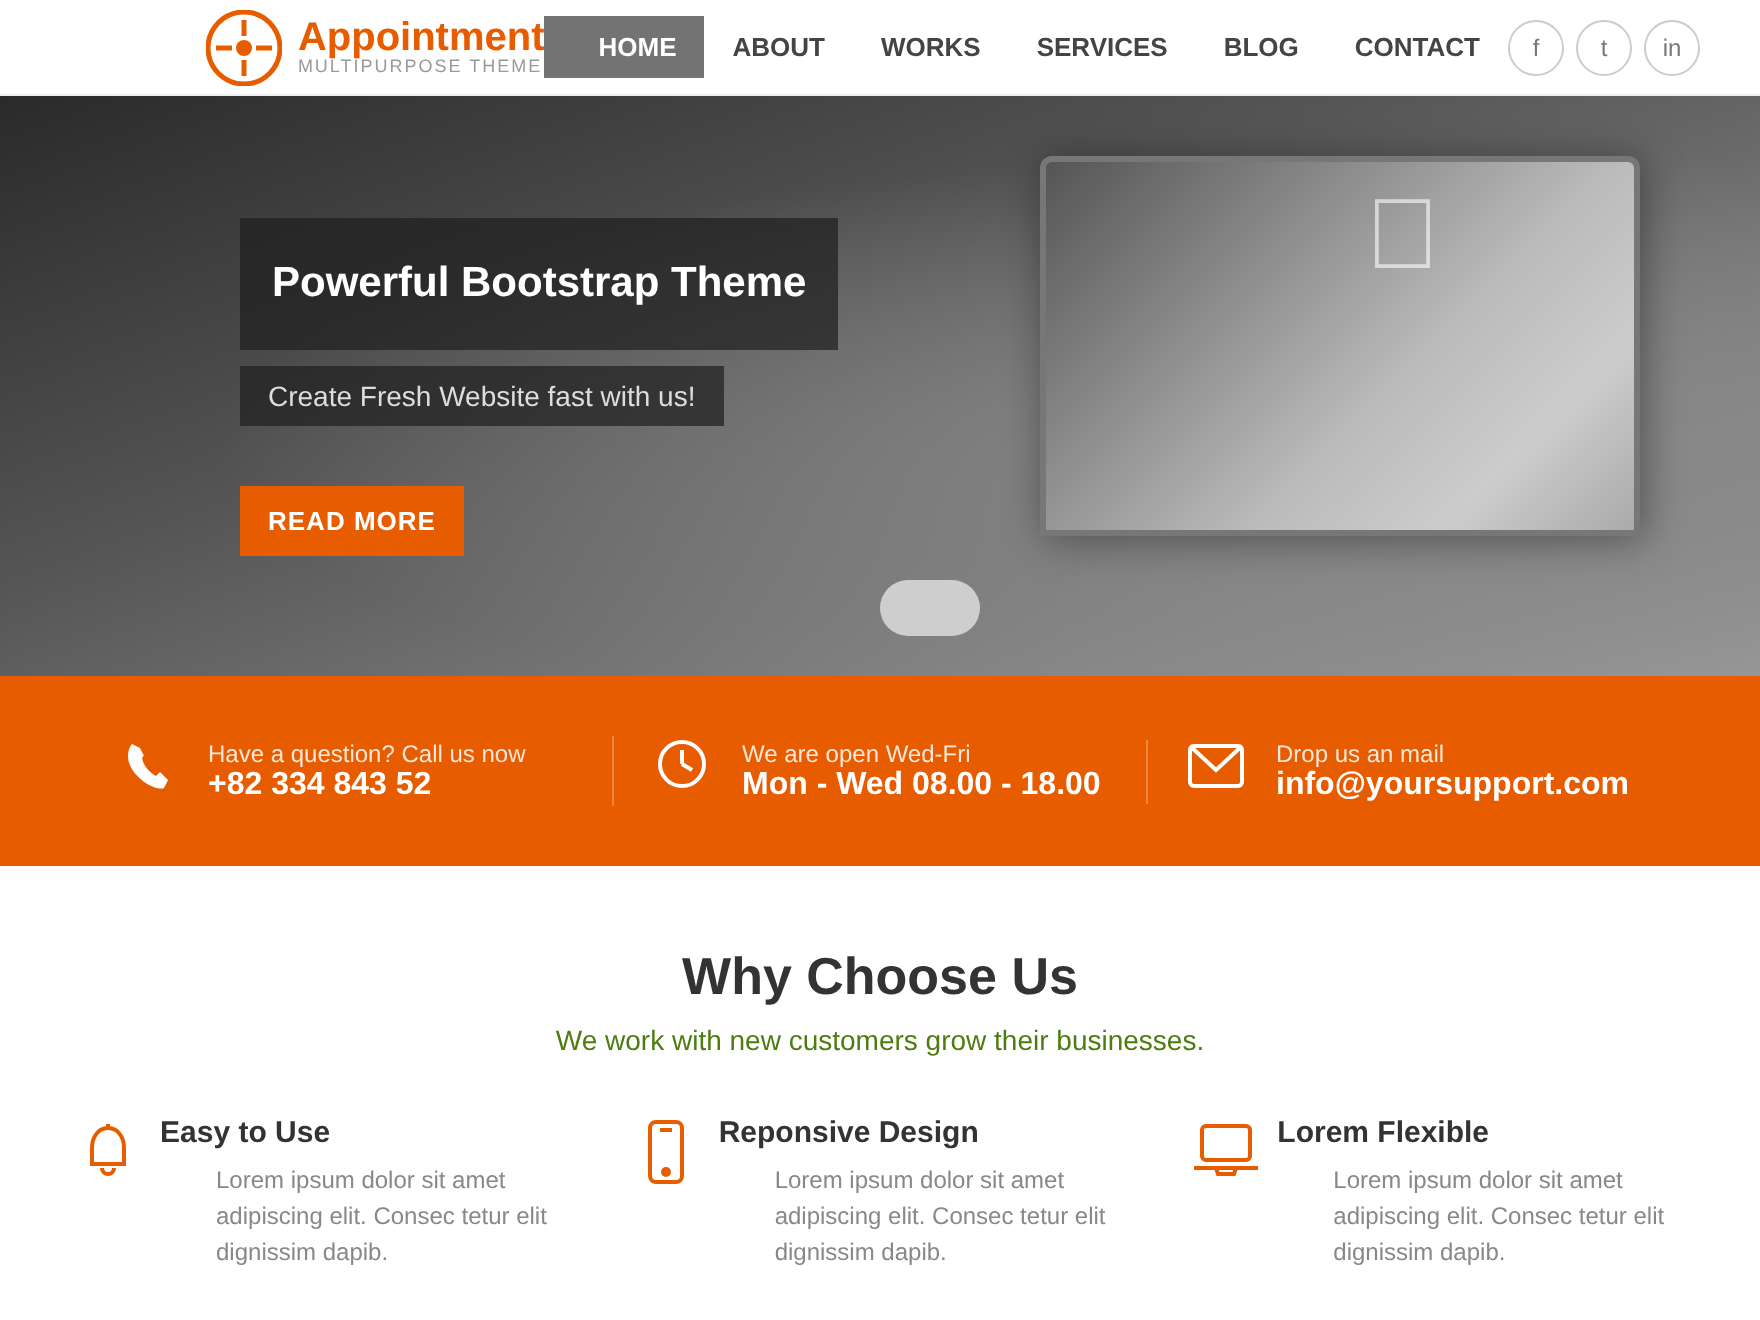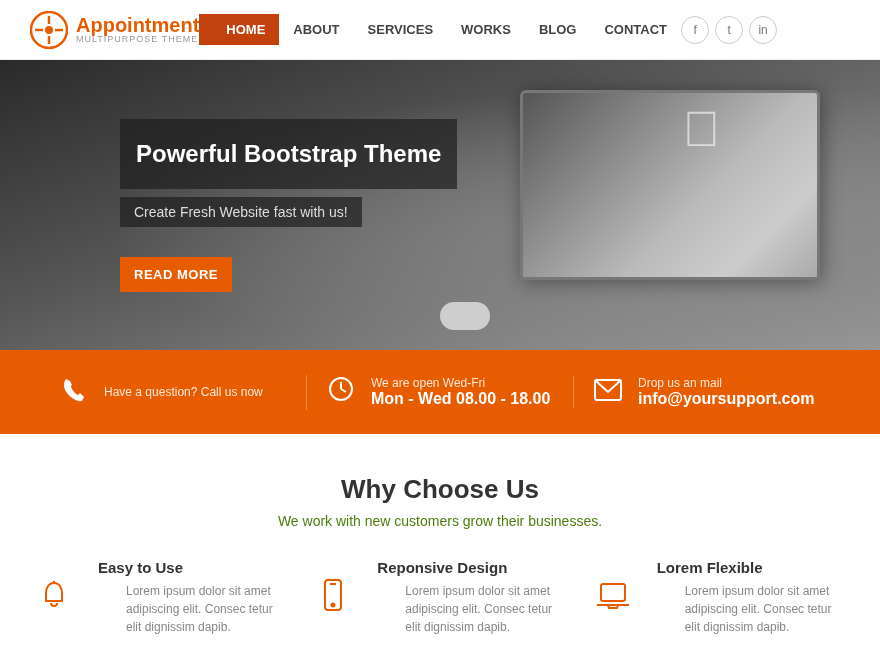--- a/index.html
+++ b/index.html
@@ -2,25 +2,25 @@
 <html><head>
   <meta charset="utf-8">
   <style>
     * { margin: 0; padding: 0; box-sizing: border-box; }
     body { font-family: Arial, sans-serif; width: 880px; background: #fff; }
 
     
     .header {
       display: flex;
       align-items: center;
-      justify-content: flex-start;
+      justify-content: flex-end;
       padding: 10px 30px;
       background: #fff;
       border-bottom: 1px solid #eee;
-      height: 60px;
+      height: 48px;
     }
     .logo-wrap {
       display: flex;
       align-items: center;
       gap: 8px;
     }
     .logo-icon {
       width: 38px;
       height: 38px;
     }
@@ -47,21 +47,21 @@
     .nav-item {
       padding: 8px 14px;
       font-size: 13px;
       font-weight: bold;
       color: #444;
       cursor: pointer;
       text-transform: uppercase;
       text-decoration: none;
     }
     .nav-item.active {
-      background: #c2410c;
+      background: #737373;
       color: #fff;
       padding-left: 27px;
     }
     .social-icons {
       display: flex;
       gap: 6px;
     }
     .social-btn {
       width: 28px;
       height: 28px;
@@ -134,21 +134,21 @@
     }
 
     .hero-content {
       position: relative;
       z-index: 3;
       padding-left: 120px;
     }
     .hero-title {
       background: rgba(30,30,30,0.7);
       color: #fff;
-      font-size: 24px;
+      font-size: 21px;
       font-weight: bold;
       padding: 21px 16px;
       display: inline-block;
       margin-bottom: 8px;
     }
     .hero-subtitle {
       background: rgba(30,30,30,0.7);
       color: #ddd;
       font-size: 14px;
       padding: 7px 14px;
@@ -167,21 +167,21 @@
       display: inline-block;
       letter-spacing: 0.5px;
     }
 
     
     .info-bar {
       background: #e85c00;
       display: flex;
       align-items: center;
       padding: 0 40px;
-      height: 84px;
+      height: 95px;
     }
     .info-item {
       display: flex;
       align-items: center;
       gap: 16px;
       flex: 1;
       padding: 0 20px;
     }
     .info-item + .info-item {
       border-left: 1px solid rgba(255,255,255,0.25);
@@ -220,22 +220,22 @@
       font-size: 14px;
       color: #4d7c0f;
     }
     .features-grid {
       display: grid;
       grid-template-columns: 1fr 1fr 1fr;
       gap: 30px 30px;
     }
     .feature-item {
       display: flex;
-      align-items: center;
-      gap: 26px;
+      align-items: flex-start;
+      gap: 8px;
     }
     .feature-icon {
       font-size: 30px;
       color: #e85c00;
       min-width: 36px;
       text-align: center;
       margin-top: 2px;
     }
     .feature-content {}
     .feature-title {
@@ -269,22 +269,22 @@
       <div class="logo-name">
         <span>Appoint</span><span style="color:#e85c00">ment</span>
       </div>
       <div class="logo-sub">MULTIPURPOSE THEME</div>
     </div>
   </div>
 
   <nav class="nav">
     <a class="nav-item active">HOME</a>
     <a class="nav-item">ABOUT</a>
+    <a class="nav-item">WORKS</a>
     <a class="nav-item">SERVICES</a>
-    <a class="nav-item">WORKS</a>
     <a class="nav-item">BLOG</a>
     <a class="nav-item">CONTACT</a>
   </nav>
 
   <div class="social-icons">
     <div class="social-btn">f</div>
     <div class="social-btn">t</div>
     <div class="social-btn">in</div>
   </div>
 </header>
@@ -313,20 +313,21 @@
 <div class="info-bar">
 
   <div class="info-item">
     <div class="info-icon">
       <svg width="28" height="28" viewBox="0 0 28 28" fill="white">
         <path d="M6 4C6 4 4 6 4 10C4 20 18 28 22 26L24 22L20 18L18 20C18 20 14 18 12 14C10 10 12 10 12 10L10 6L6 4Z" fill="white"></path>
       </svg>
     </div>
     <div class="info-text">
       <div class="info-label">Have a question? Call us now</div>
+      <div class="info-value">+82 334 843 52</div>
     </div>
   </div>
 
   <div class="info-item">
     <div class="info-icon">
       <svg width="28" height="28" viewBox="0 0 28 28" fill="none" stroke="white" stroke-width="2">
         <circle cx="14" cy="14" r="11"></circle>
         <line x1="14" y1="7" x2="14" y2="14"></line>
         <line x1="14" y1="14" x2="19" y2="17"></line>
       </svg>

